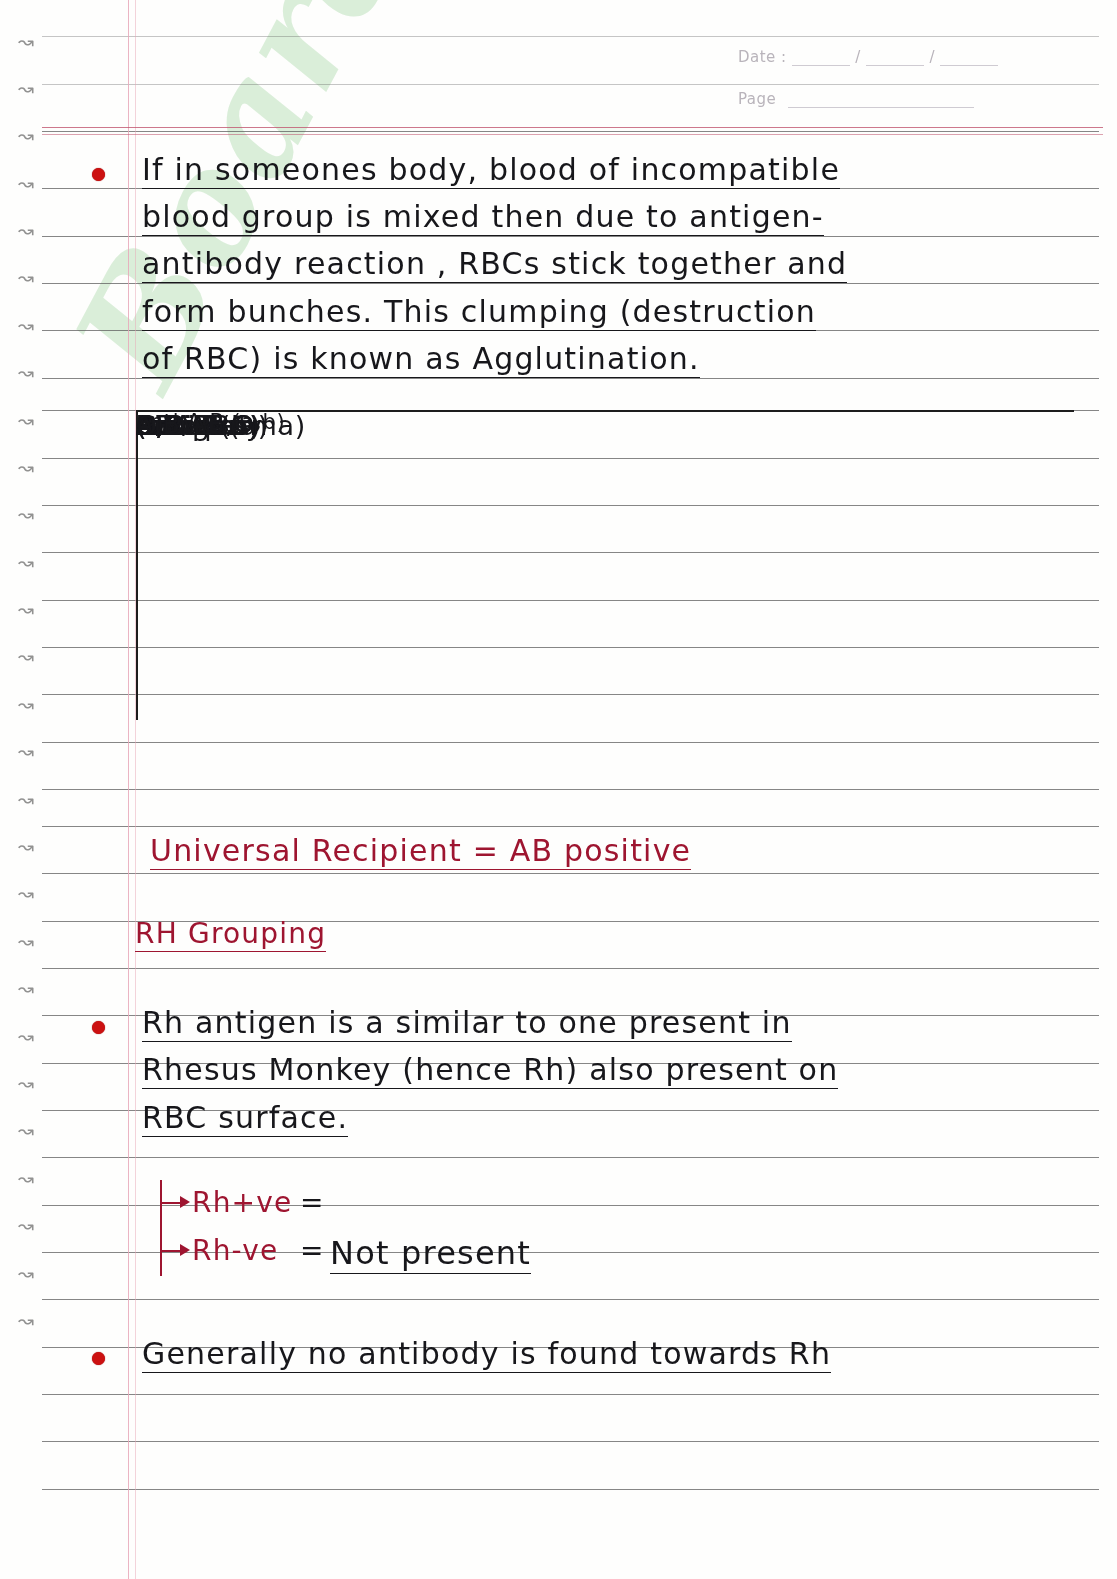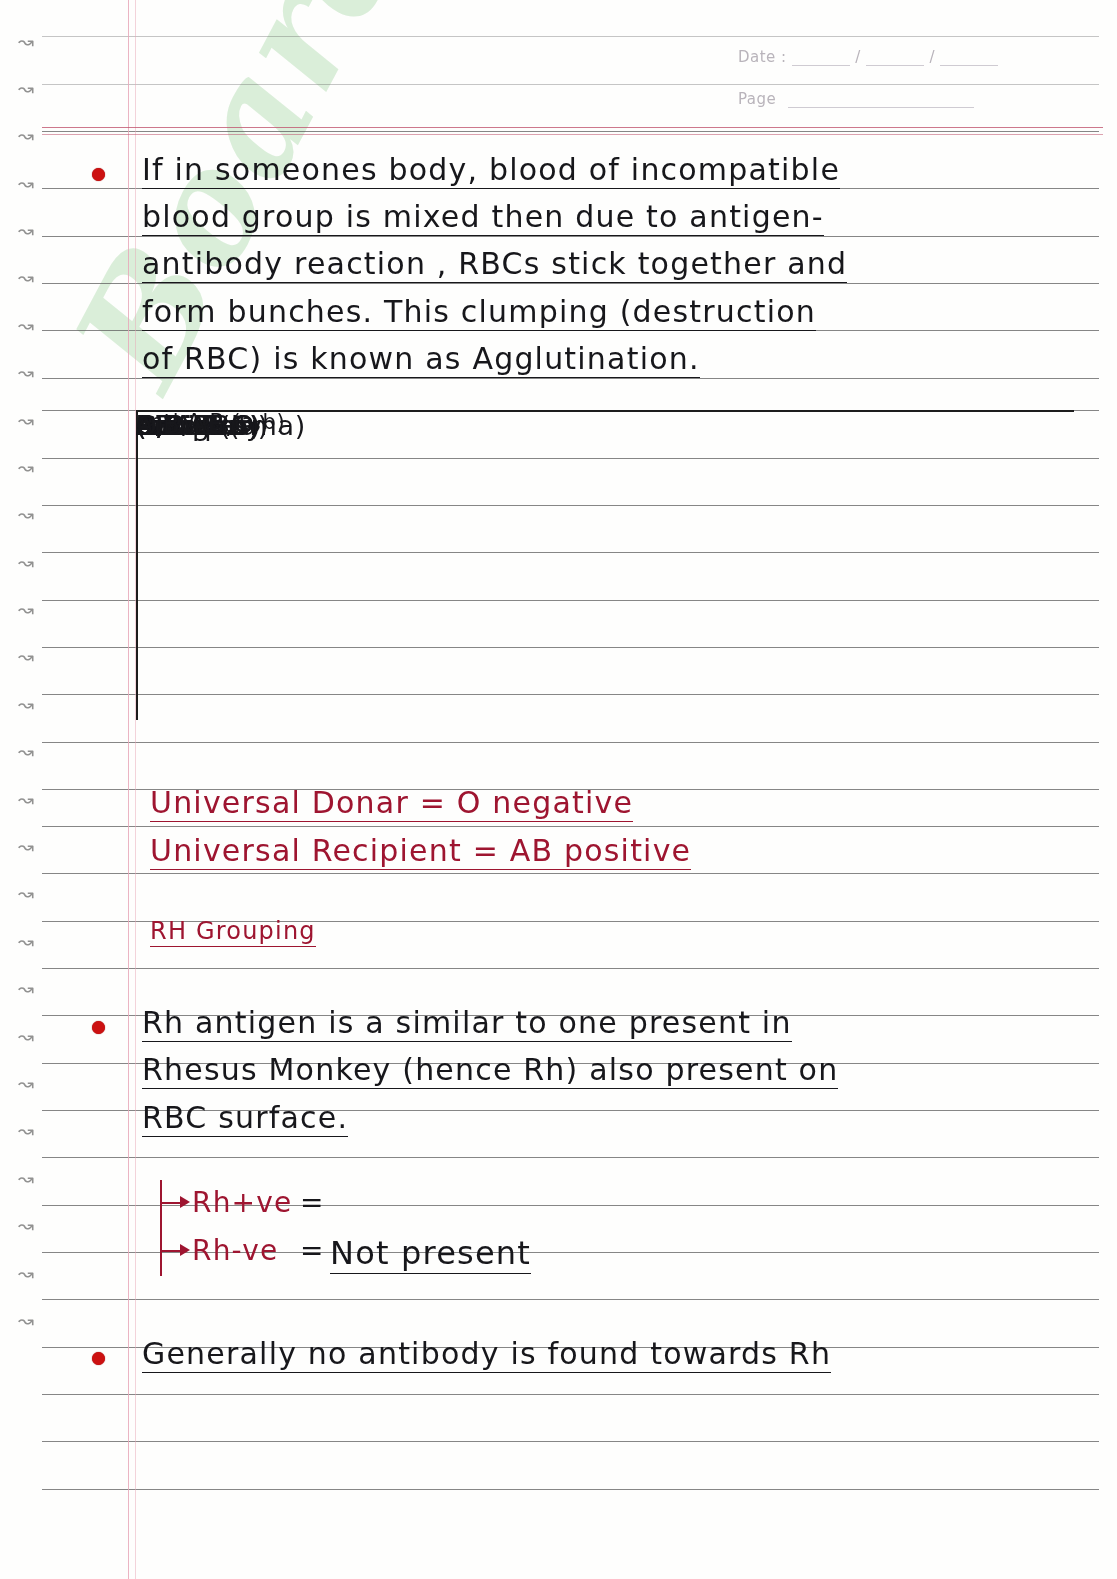--- a/index.html
+++ b/index.html
@@ -309,24 +309,23 @@
     <div class="cell" style="left:596;top:246;width:164">AB</div>
     <div class="cell" style="left:760;top:246;width:176;font-size:25px">A,B,AB,O</div>
 
     <div class="cell" style="left:0;  top:292;width:124">O</div>
     <div class="cell" style="left:124;top:292;width:206">nil</div>
     <div class="cell" style="left:330;top:292;width:266;font-size:21px">anti A,B (a,b)</div>
     <div class="cell" style="left:596;top:292;width:164;font-size:25px">A,B,AB,O</div>
     <div class="cell" style="left:760;top:292;width:176">O</div>
   </div>
 
-  <div class="hw red uline" style="left:150px;top:785px">Universal Donar = O negative</div>
   <div class="hw red uline" style="left:150px;top:833px">Universal Recipient = AB positive</div>
 
-  <div class="hw red uline" style="left:150px;top:917px;font-size:24px">RH Grouping</div>
+  <div class="hw red uline" style="left:135px;top:917px;font-size:28px">RH Grouping</div>
 
   <div class="bullet" style="left:92px;top:1021px"></div>
   <div class="hw uline" style="left:142px;top:1005px">Rh antigen is a similar to one present in</div>
   <div class="hw uline" style="left:142px;top:1052px">Rhesus Monkey (hence Rh) also present on</div>
   <div class="hw uline" style="left:142px;top:1100px">RBC surface.</div>
 
   <div class="arrowbox" style="left:160px;top:1180px;width:40px;height:100px">
     <div class="arrow-stem" style="height:96px"></div>
     <div class="arrow-h" style="left:1px;top:22px;width:20px"></div>
     <div class="arrow-head" style="left:20px;top:16px"></div>

